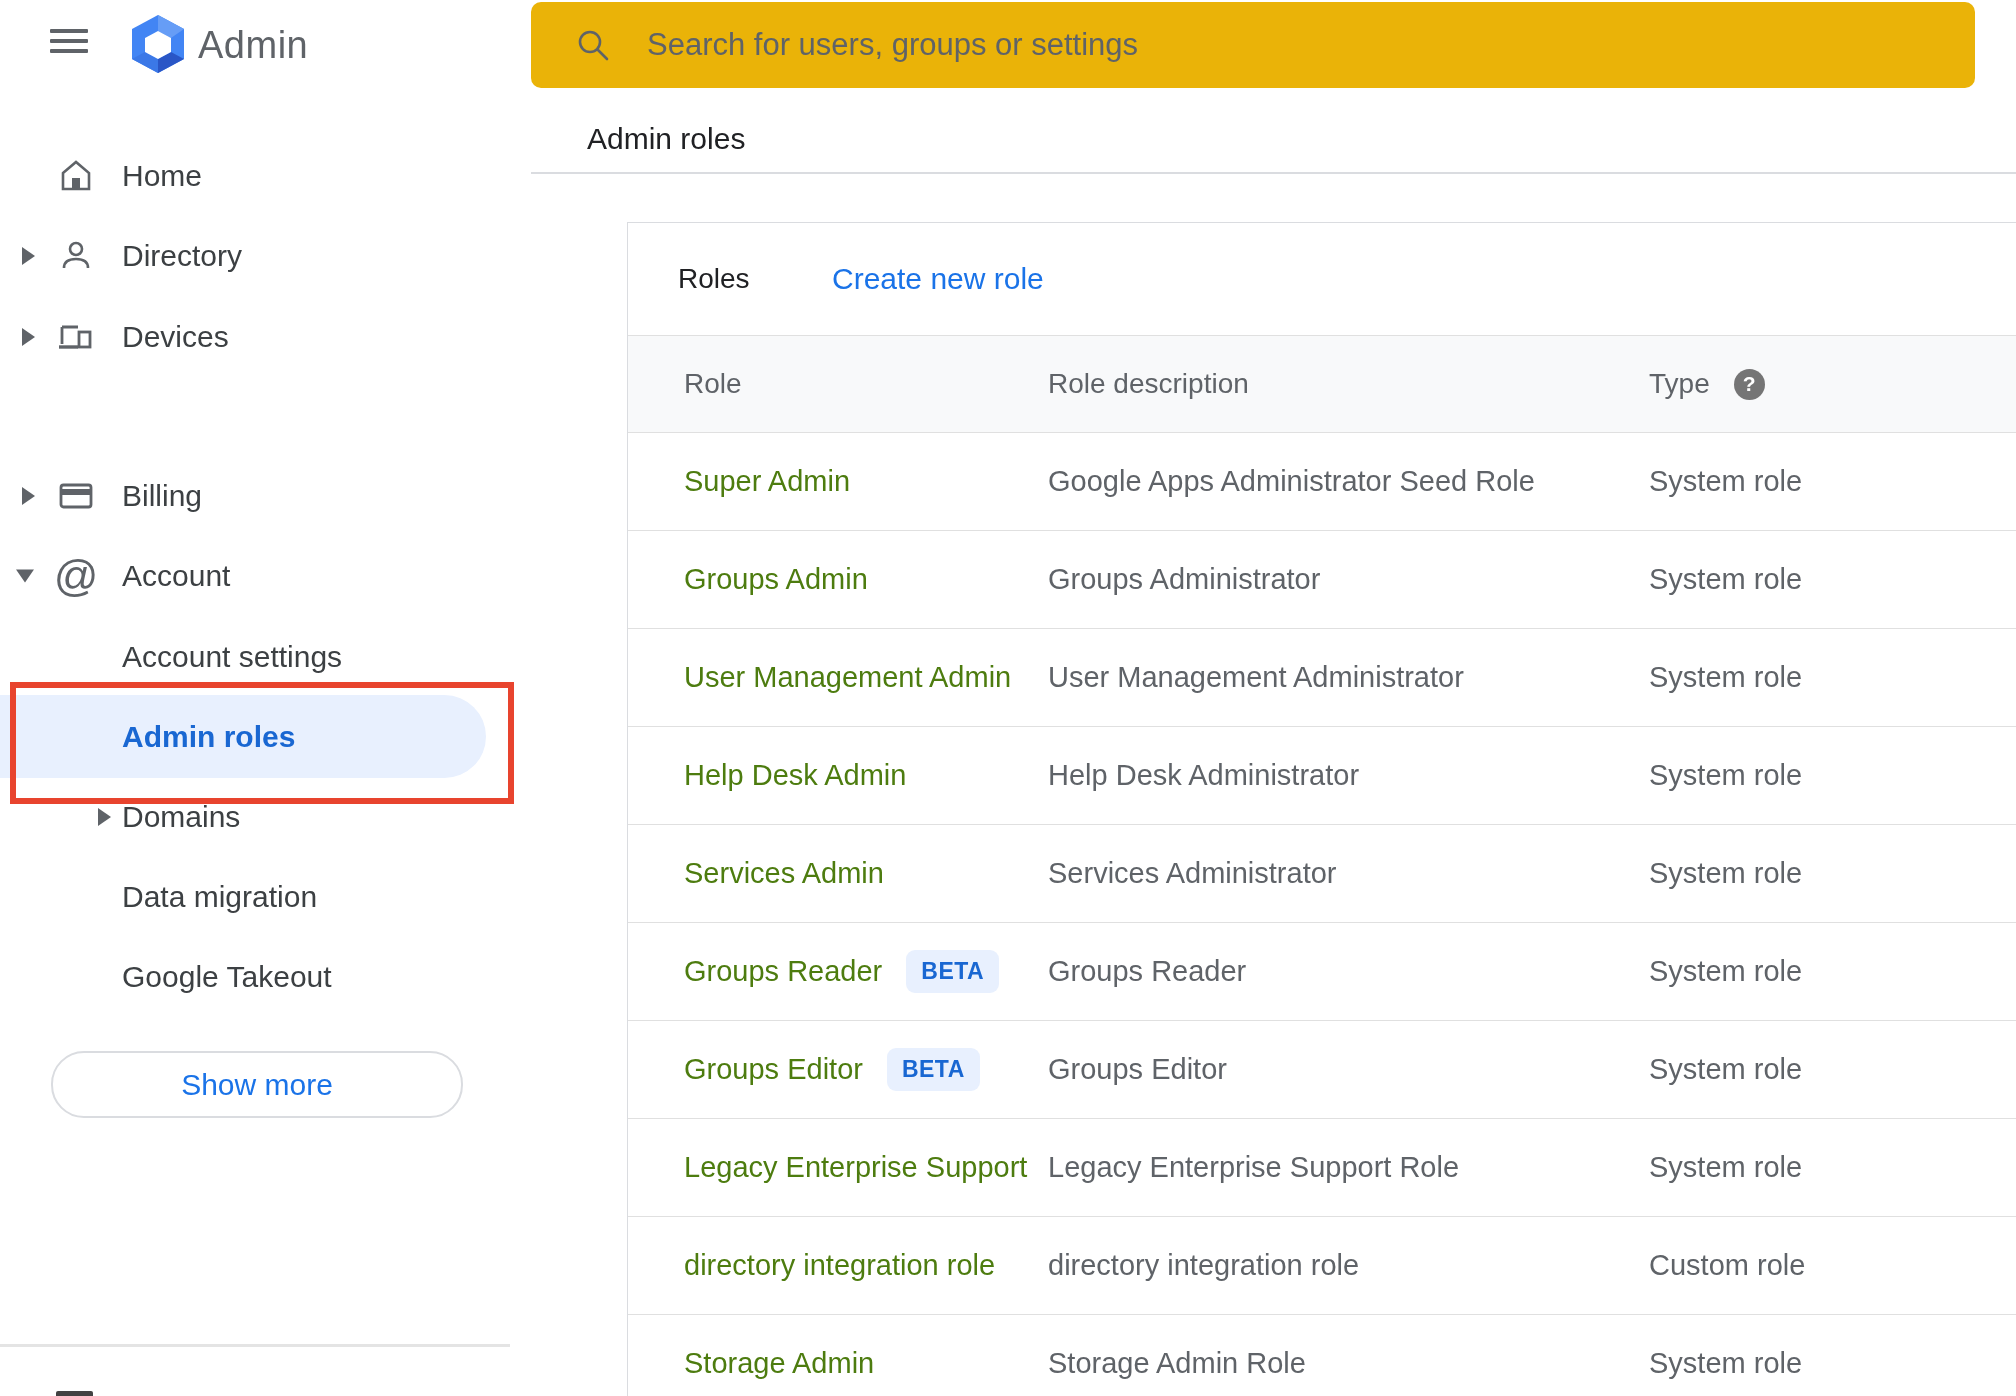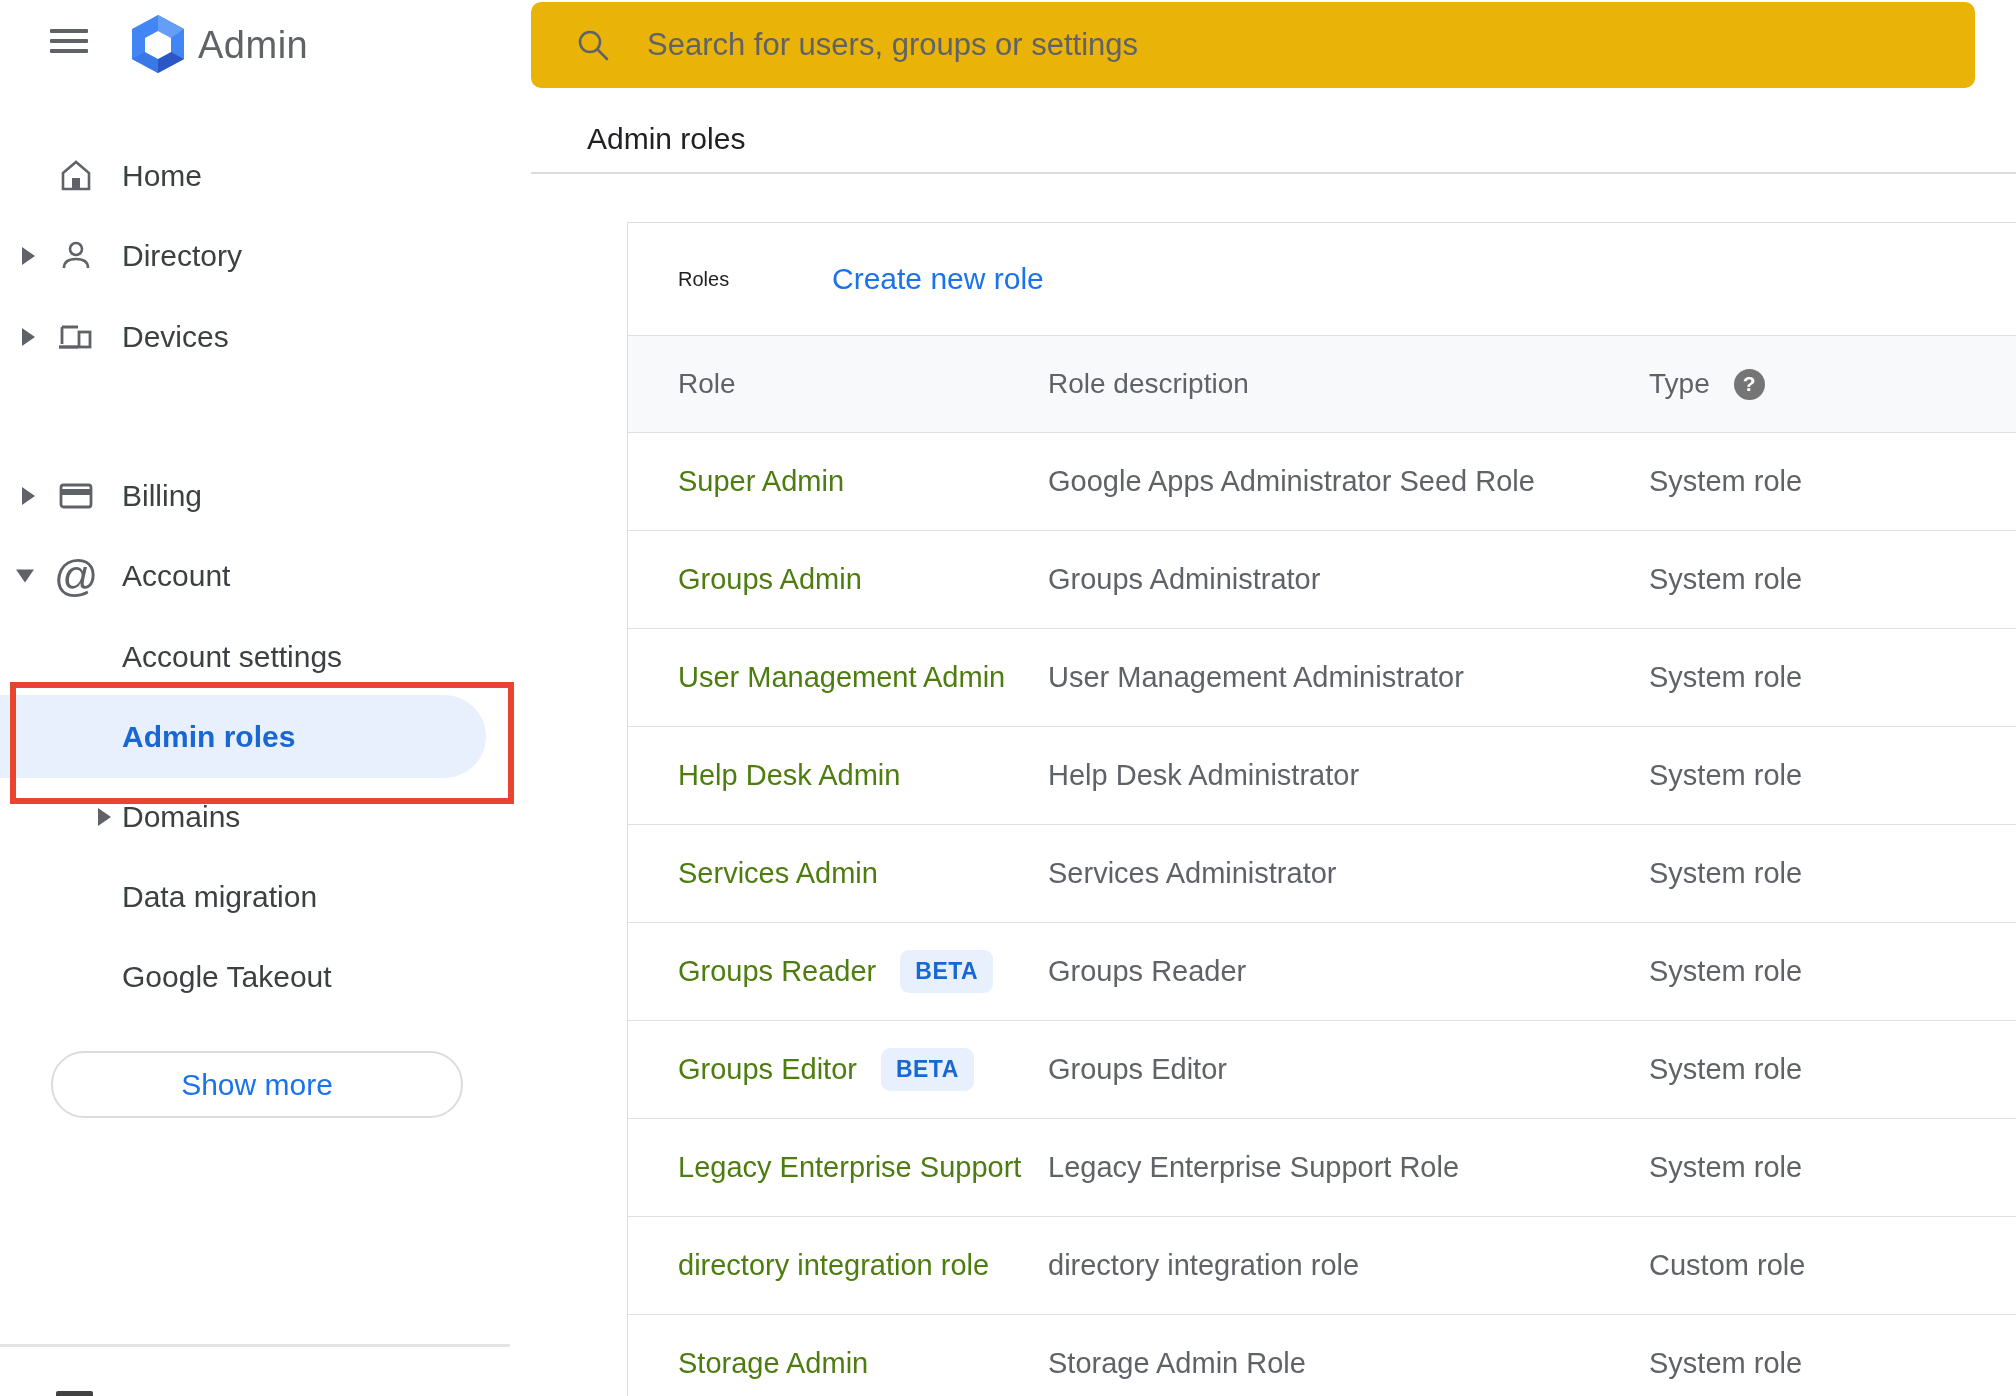--- a/index.html
+++ b/index.html
@@ -39,34 +39,34 @@
   #searchbar{position:absolute;left:531px;top:2px;width:1444px;height:86px;background:#eab308;border-radius:10px;cursor:text;}
   #search-icon{position:absolute;left:44px;top:25px;}
   #search-placeholder{position:absolute;left:116px;top:0;height:86px;display:flex;align-items:center;
     font-size:31px;color:#5f6368;}
   #breadcrumb{position:absolute;left:587px;top:122px;font-size:30px;color:#202124;}
   #top-divider{position:absolute;left:531px;top:172px;width:1485px;height:2px;background:#dadce0;}
 
   #card{position:absolute;left:627px;top:222px;width:1389px;height:1174px;background:#fff;
     border-left:1px solid #dadce0;border-top:1px solid #dadce0;overflow:hidden;}
   #card-title{position:absolute;left:50px;top:0;height:112px;display:flex;align-items:center;
-    font-size:20px;font-weight:500;color:#202124;}
+    font-size:28px;font-weight:500;color:#202124;}
   #create-role{position:absolute;left:204px;top:0;height:112px;display:flex;align-items:center;
     font-size:30px;color:#1a73e8;text-decoration:none;cursor:pointer;}
 
   #thead{position:absolute;left:0;top:112px;width:1389px;height:98px;background:#f8f9fa;
     border-top:1px solid #e0e0e0;border-bottom:1px solid #e0e0e0;box-sizing:border-box;}
   .hcell{position:absolute;top:0;height:96px;display:flex;align-items:center;font-size:28px;color:#5f6368;}
   #help-icon{display:inline-flex;align-items:center;justify-content:center;width:31px;height:31px;
     border-radius:50%;background:#757575;color:#fff;font-size:21px;font-weight:700;margin-left:24px;cursor:pointer;}
 
   #tbody{position:absolute;left:0;top:210px;width:1389px;}
   .trow{position:relative;width:1389px;height:98px;border-bottom:1px solid #e0e0e0;box-sizing:border-box;}
   .cell{position:absolute;top:0;height:97px;display:flex;align-items:center;font-size:29px;color:#5f6368;white-space:nowrap;}
-  .c-role{left:50px;} .c-desc{left:420px;} .c-type{left:1021px;}
+  .c-role{left:56px;} .c-desc{left:420px;} .c-type{left:1021px;}
   .role-link{color:#4d7c0f;text-decoration:none;cursor:pointer;}
   .badge{margin-left:24px;background:#e8f0fe;color:#1967d2;font-size:23px;font-weight:700;
     letter-spacing:.5px;padding:10px 15px;border-radius:9px;line-height:1;text-align:right;}
 </style>
 </head>
 <body>
 
 <div id="sidebar">
 
   <div id="hamburger">

